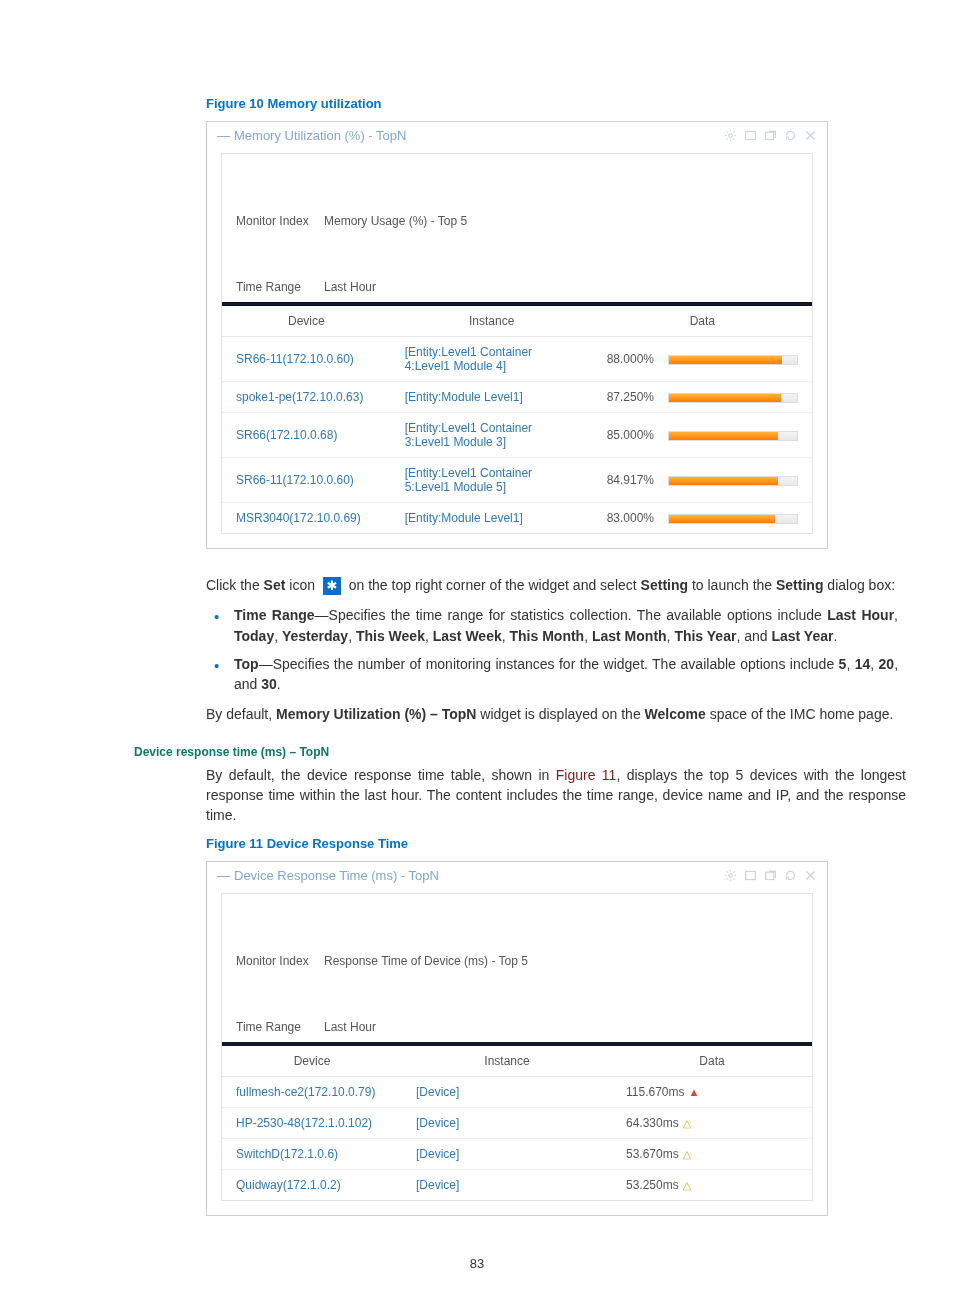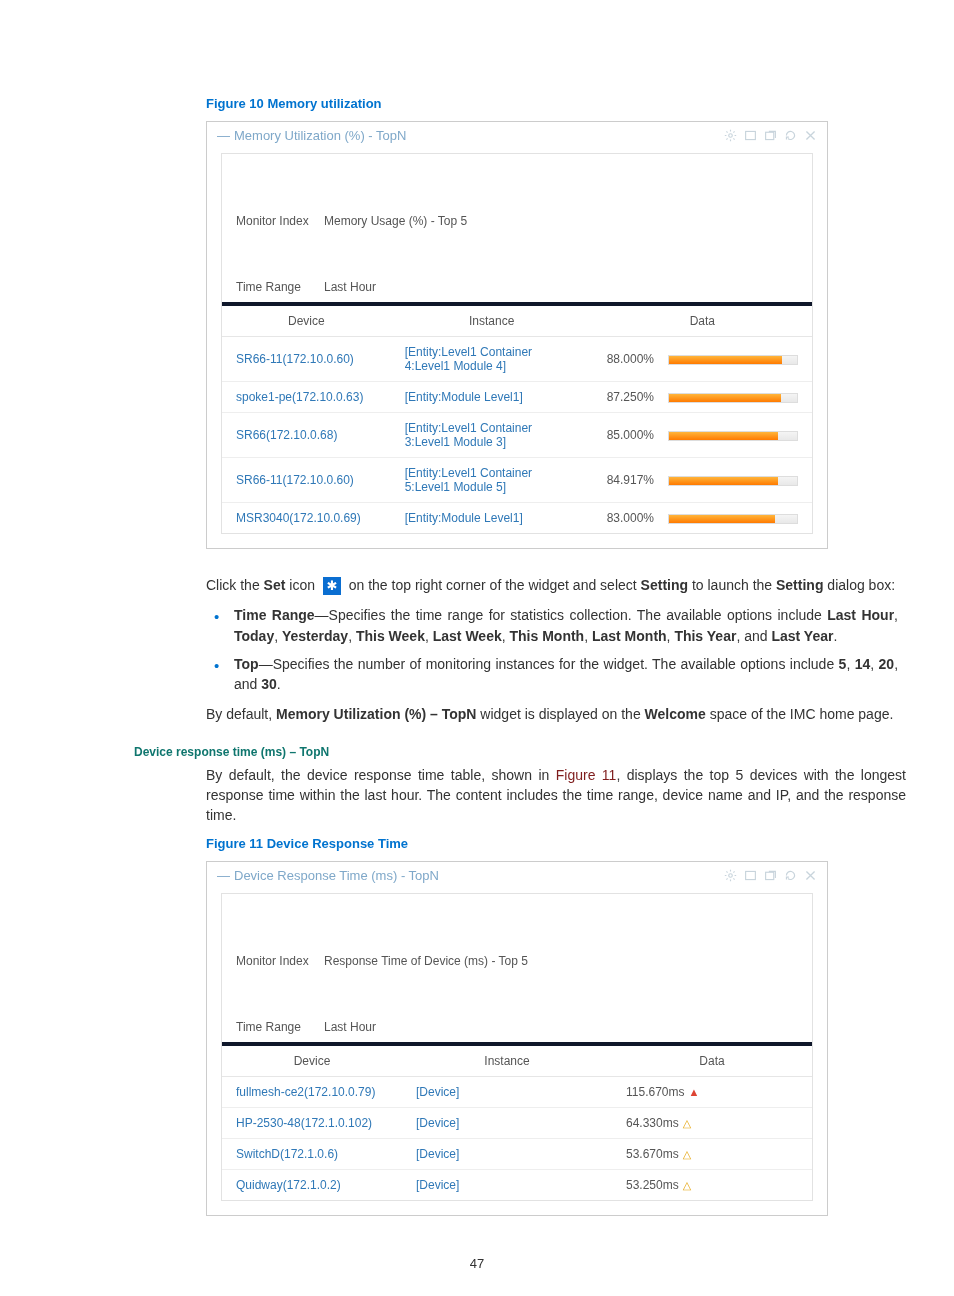--- a/index.html
+++ b/index.html
@@ -311,14 +311,14 @@
             <tr>
               <td><span class="link">Quidway(172.1.0.2)</span></td>
               <td><span class="link">[Device]</span></td>
               <td class="datacell"><span>53.250ms</span><span class="trend-same">△</span></td>
             </tr>
           </tbody>
       </table>
     </div>
   </div>
 
-  <div class="pagenum">47</div>
+  <div class="pagenum">83</div>
 </div>
 
 </body></html>

